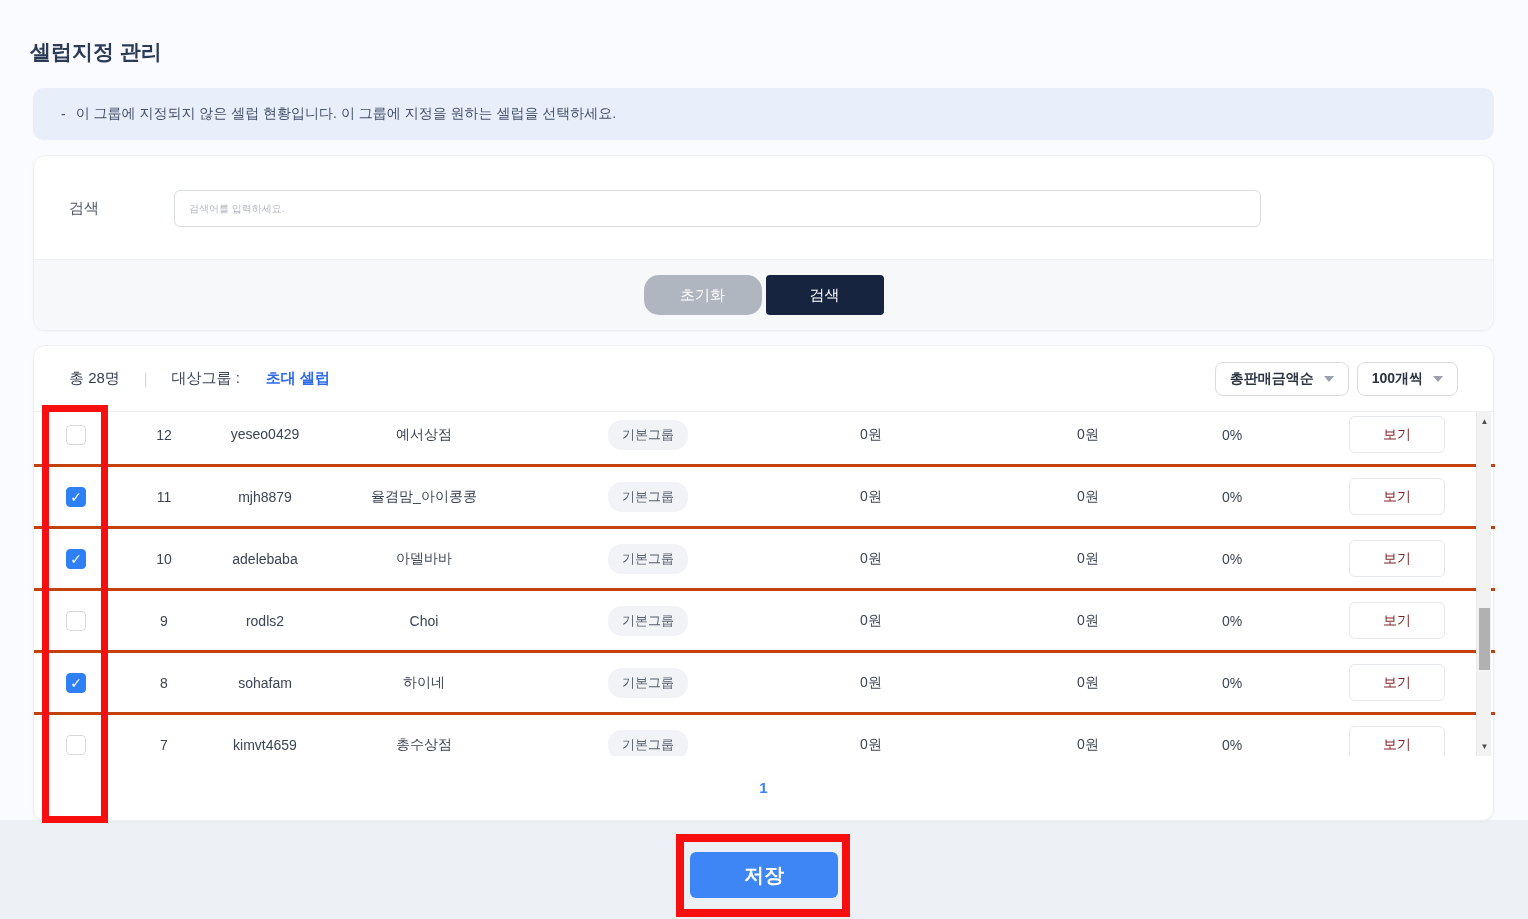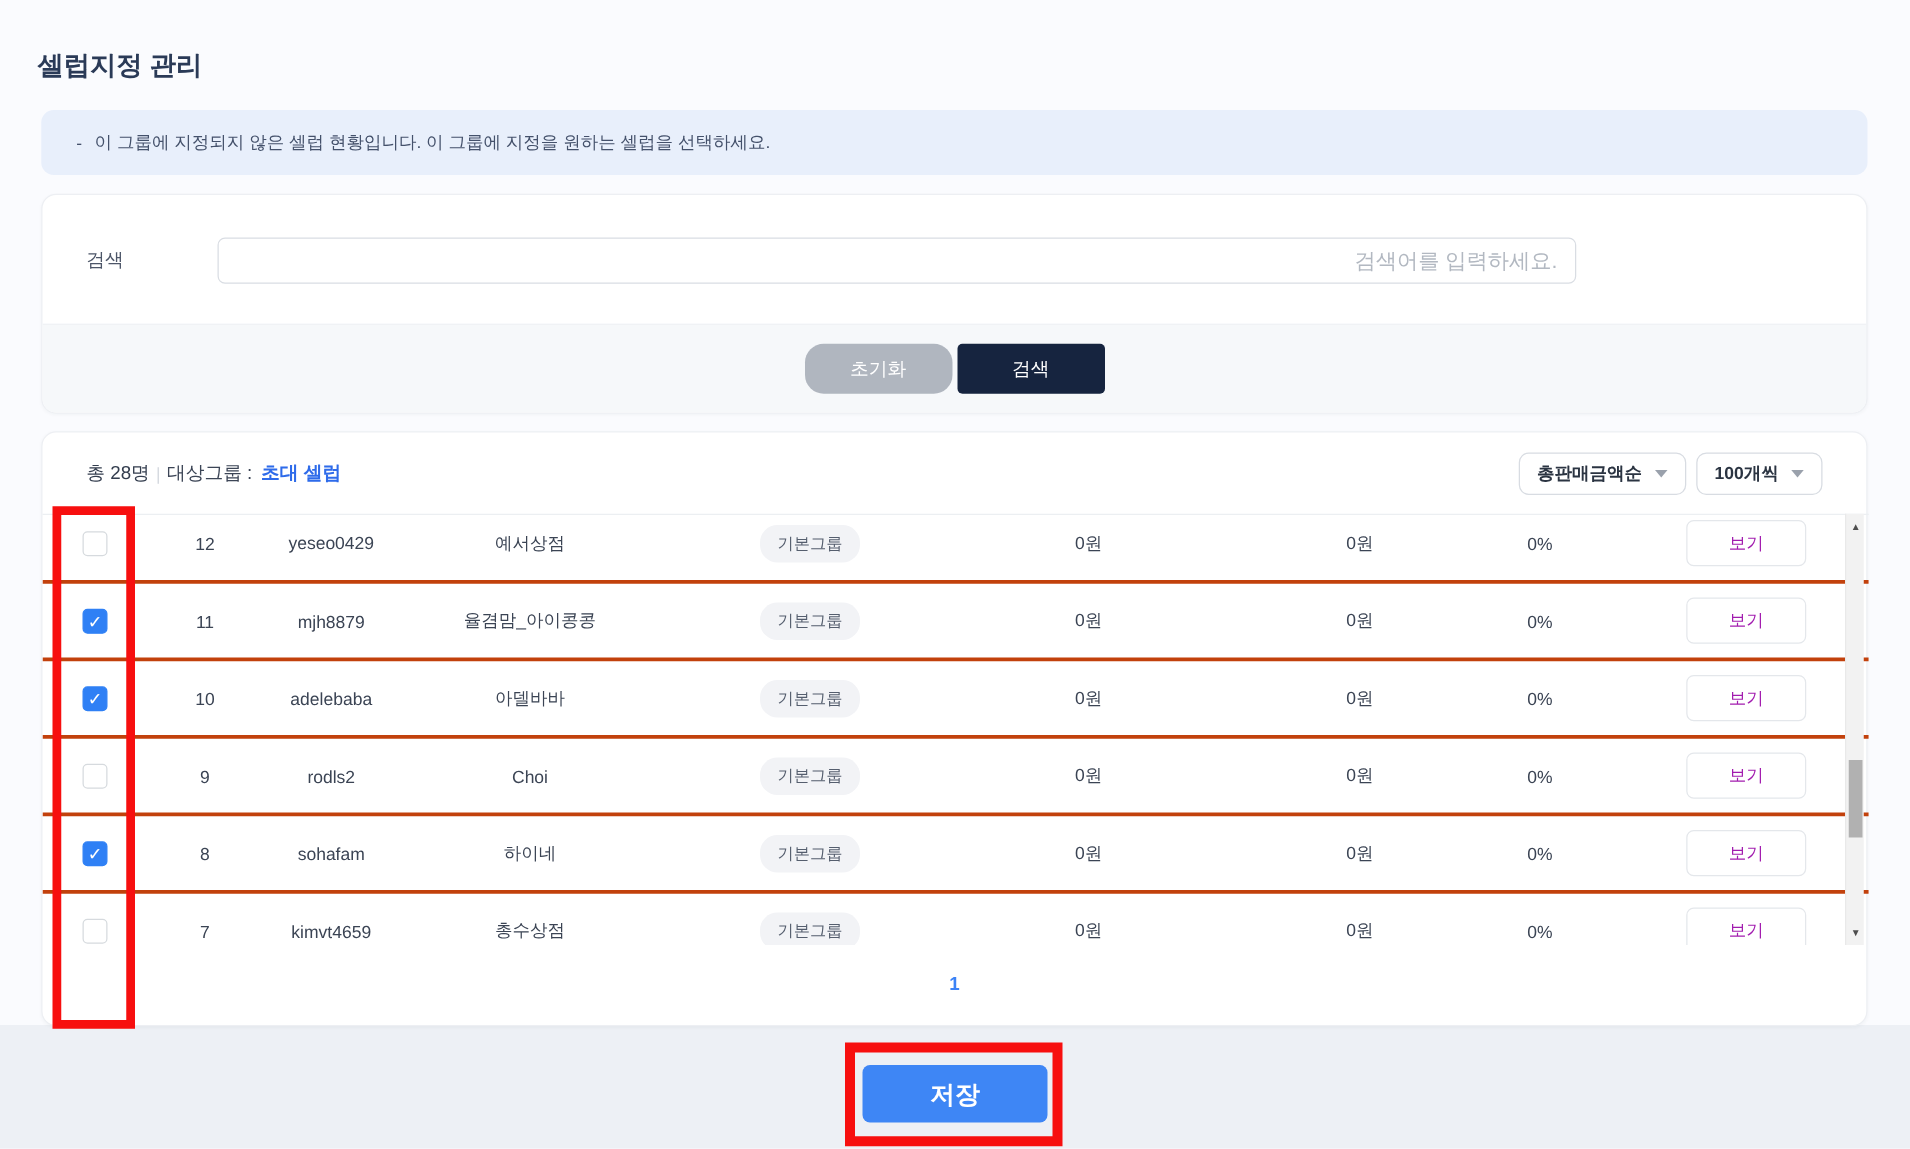--- a/index.html
+++ b/index.html
@@ -28,43 +28,42 @@
   .notice .bullet { margin-right:10px; color:#44516b; }
   .card {
     position:absolute; background:#ffffff; border:1px solid #edeff3;
     border-radius:12px; box-shadow:0 1px 3px rgba(30,40,60,0.04);
   }
   .search-card { left:33px; top:155px; width:1461px; height:176px; overflow:hidden; }
   .search-row { display:flex; align-items:center; padding:34px 0 0 35px; }
   .search-label { width:105px; font-size:15px; color:#4d5668; }
   .search-input {
     width:1087px; height:37px; border:1px solid #d9dde3; border-radius:6px;
-    padding:0 14px; font-size:17px; color:#333; outline:none;
-    font-family:"Liberation Sans","DejaVu Sans",sans-serif;
-    text-align:right;
+    padding:0 14px; font-size:10px; color:#333; outline:none;
+    font-family:"Liberation Sans","DejaVu Sans",sans-serif;
   }
   .search-input::placeholder { color:#b2b8c1; }
   .search-footer {
     position:absolute; left:0; bottom:0; width:100%; height:71px;
     background:#f6f8fa; border-top:1px solid #f0f2f5;
     display:flex; align-items:center; justify-content:center; gap:4px;
   }
   .btn {
     height:40px; width:118px; border:none; border-radius:4px;
     font-size:15px; color:#ffffff; cursor:pointer;
     font-family:"Liberation Sans","DejaVu Sans",sans-serif;
   }
   .btn-reset { background:#b0b6bf;border-radius:15px; }
   .btn-search { background:#16243f; }
 
   .table-card { left:33px; top:345px; width:1461px; height:476px; }
   .list-header {
     height:65px; display:flex; align-items:center; padding:0 35px;
   }
-  .list-meta { display:flex; align-items:center; font-size:15px; color:#333d4e; gap:5px; }
+  .list-meta { display:flex; align-items:center; font-size:15px; color:#333d4e; gap:24px; }
   .meta-sep { color:#d6dae0; font-size:14px; }
   .meta-group-label { color:#3c4556; }
   .meta-group-name { color:#2e6bea; font-weight:700; margin-left:2px; }
   .header-right { margin-left:auto; display:flex; gap:8px; }
   .select-btn {
     display:inline-flex; align-items:center; gap:10px; height:34px;
     border:1px solid #d8dce2; background:#fff; border-radius:8px;
     padding:12px 14px; font-size:14px; font-weight:700; color:#2b3442; cursor:pointer;
     font-family:"Liberation Sans","DejaVu Sans",sans-serif;
   }
@@ -92,21 +91,21 @@
   }
   .checkbox.checked { background:#2f80f5; border-color:#2f80f5; }
   .checkbox .tick { visibility:hidden; color:#fff; font-size:14px; font-weight:700; line-height:1; }
   .checkbox.checked .tick { visibility:visible; }
   .badge {
     display:inline-block; background:#f2f3f6; color:#555e6e;
     font-size:13px; padding:6px 14px; border-radius:14px;
   }
   .view-btn {
     width:96px; height:37px; background:#fff; border:1px solid #e4e7eb;
-    border-radius:6px; font-size:14px; color:#a21caf; cursor:pointer;
+    border-radius:6px; font-size:14px; color:#7f1d1d; cursor:pointer;
     font-family:"Liberation Sans","DejaVu Sans",sans-serif;
   }
   .scrollbar {
     position:absolute; right:2px; top:65px; width:15px; height:345px;
     background:#f2f2f2; border-left:1px solid #e9e9e9;
   }
   .sb-arrow {
     position:absolute; left:0; width:15px; height:16px;
     display:flex; align-items:center; justify-content:center;
     font-size:8px; color:#4d4d4d; cursor:pointer;

